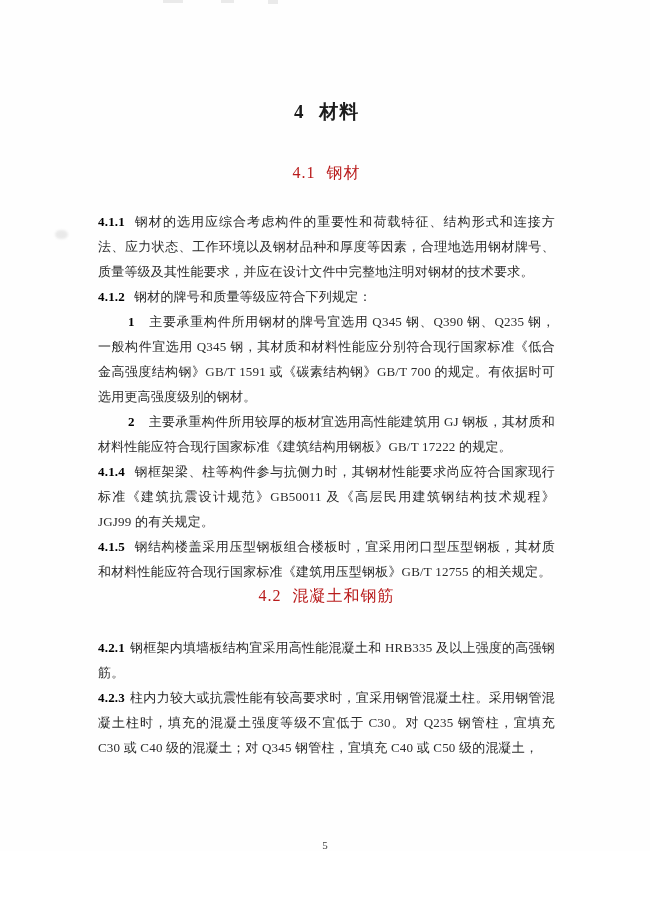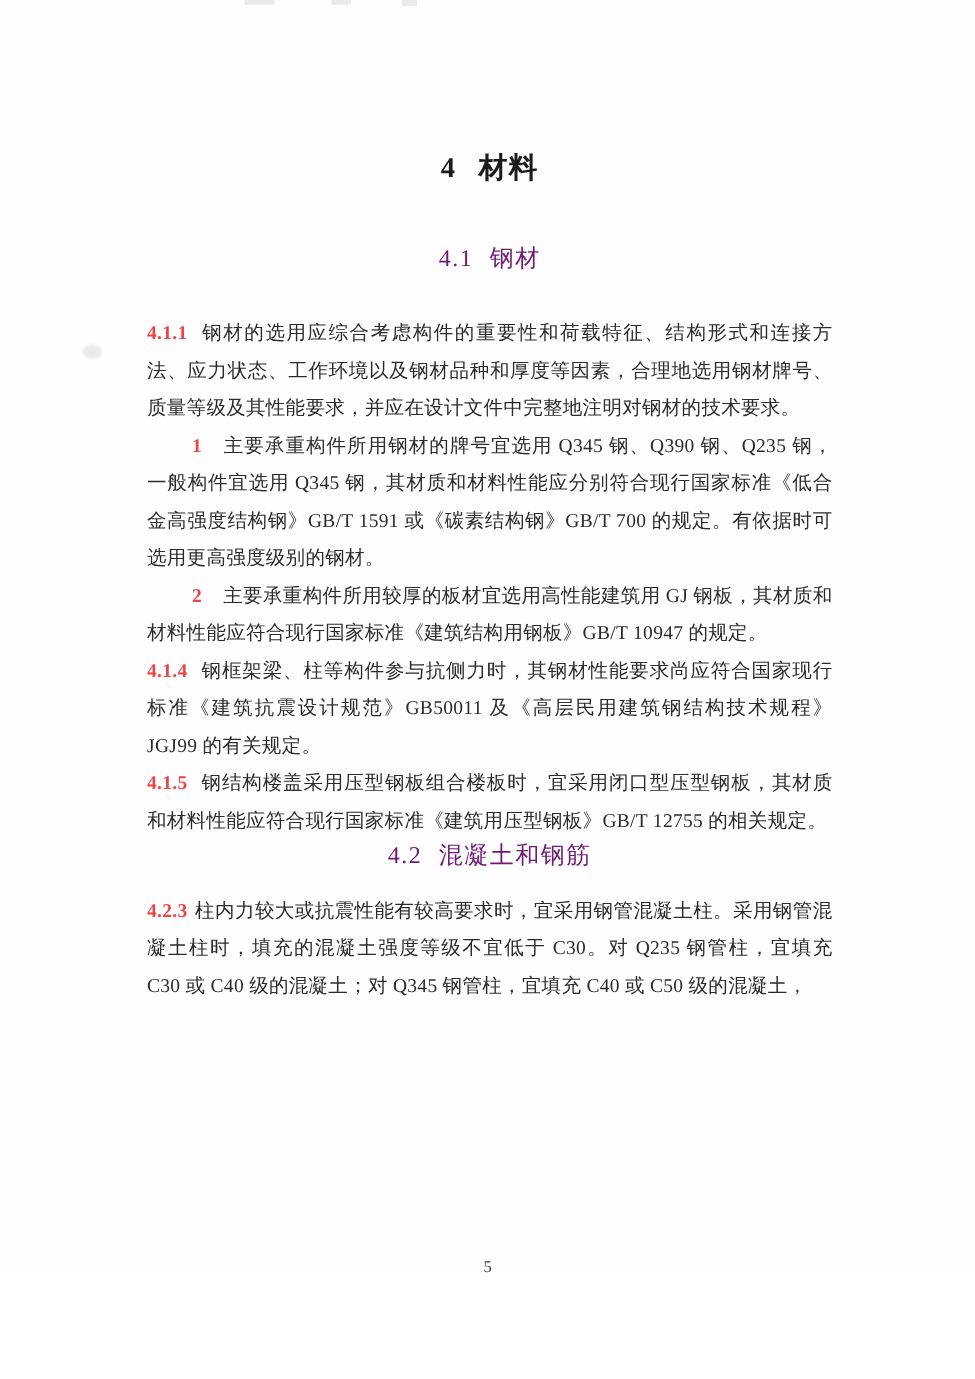--- a/index.html
+++ b/index.html
@@ -27,38 +27,38 @@
     font-weight: bold;
     color: #1c1c1c;
     word-spacing: 9px;
     letter-spacing: 1px;
   }
   h2.section-heading {
     margin: 0;
     text-align: center;
     font-size: 16px;
     font-weight: normal;
-    color: #701a75;
+    color: #b91c1c;
     word-spacing: 6px;
     letter-spacing: 1px;
     line-height: 22px;
   }
   h2.heading-41 { margin-top: 37px; }
-  h2.heading-42 { margin-top: 1px; margin-bottom: 12px; }
+  h2.heading-42 { margin-top: 1px; margin-bottom: 28px; }
   .body-block { margin-top: 25px; }
   p.clause {
     margin: 0;
     font-size: 13px;
     line-height: 25px;
     text-align: justify;
     letter-spacing: 0.2px;
   }
   p.clause .num {
     font-weight: bold;
-    color: #ef4444;
+    color: #000000;
     margin-right: 9px;
   }
   p.clause.tight .num { margin-right: 5px; }
   p.clause.sub { text-indent: 30px; }
   p.clause.sub .num { margin-right: 14px; }
   .page-number {
     position: absolute;
     top: 839px;
     left: 0;
     width: 100%;
@@ -86,38 +86,44 @@
   <div class="content">
 
     <h1 class="doc-title">4 材料</h1>
 
     <h2 class="section-heading heading-41">4.1 钢材</h2>
 
     <div class="body-block">
       <p class="clause">
         <b class="num">4.1.1</b><span>钢材的选用应综合考虑构件的重要性和荷载特征、结构形式和连接方法、应力状态、工作环境以及钢材品种和厚度等因素，合理地选用钢材牌号、质量等级及其性能要求，并应在设计文件中完整地注明对钢材的技术要求。</span>
       </p>
+      <p class="clause">
+        <b class="num">4.1.2</b><span>钢材的牌号和质量等级应符合下列规定：</span>
+      </p>
       <p class="clause sub">
         <b class="num">1</b><span>主要承重构件所用钢材的牌号宜选用 Q345 钢、Q390 钢、Q235 钢，一般构件宜选用 Q345 钢，其材质和材料性能应分别符合现行国家标准《低合金高强度结构钢》GB/T 1591 或《碳素结构钢》GB/T 700 的规定。有依据时可选用更高强度级别的钢材。</span>
       </p>
       <p class="clause sub">
-        <b class="num">2</b><span>主要承重构件所用较厚的板材宜选用高性能建筑用 GJ 钢板，其材质和材料性能应符合现行国家标准《建筑结构用钢板》GB/T 10947 的规定。</span>
+        <b class="num">2</b><span>主要承重构件所用较厚的板材宜选用高性能建筑用 GJ 钢板，其材质和材料性能应符合现行国家标准《建筑结构用钢板》GB/T 17222 的规定。</span>
       </p>
       <p class="clause">
         <b class="num">4.1.4</b><span>钢框架梁、柱等构件参与抗侧力时，其钢材性能要求尚应符合国家现行标准《建筑抗震设计规范》GB50011 及《高层民用建筑钢结构技术规程》JGJ99 的有关规定。</span>
       </p>
       <p class="clause">
         <b class="num">4.1.5</b><span>钢结构楼盖采用压型钢板组合楼板时，宜采用闭口型压型钢板，其材质和材料性能应符合现行国家标准《建筑用压型钢板》GB/T 12755 的相关规定。</span>
       </p>
     </div>
 
     <h2 class="section-heading heading-42">4.2 混凝土和钢筋</h2>
 
     <div class="body-block" style="margin-top:0;">
       <p class="clause tight">
+        <b class="num">4.2.1</b><span>钢框架内填墙板结构宜采用高性能混凝土和 HRB335 及以上强度的高强钢筋。</span>
+      </p>
+      <p class="clause tight">
         <b class="num">4.2.3</b><span>柱内力较大或抗震性能有较高要求时，宜采用钢管混凝土柱。采用钢管混凝土柱时，填充的混凝土强度等级不宜低于 C30。对 Q235 钢管柱，宜填充 C30 或 C40 级的混凝土；对 Q345 钢管柱，宜填充 C40 或 C50 级的混凝土，</span>
       </p>
     </div>
 
   </div>
 
   <div class="page-number">5</div>
 
 </div>
 

